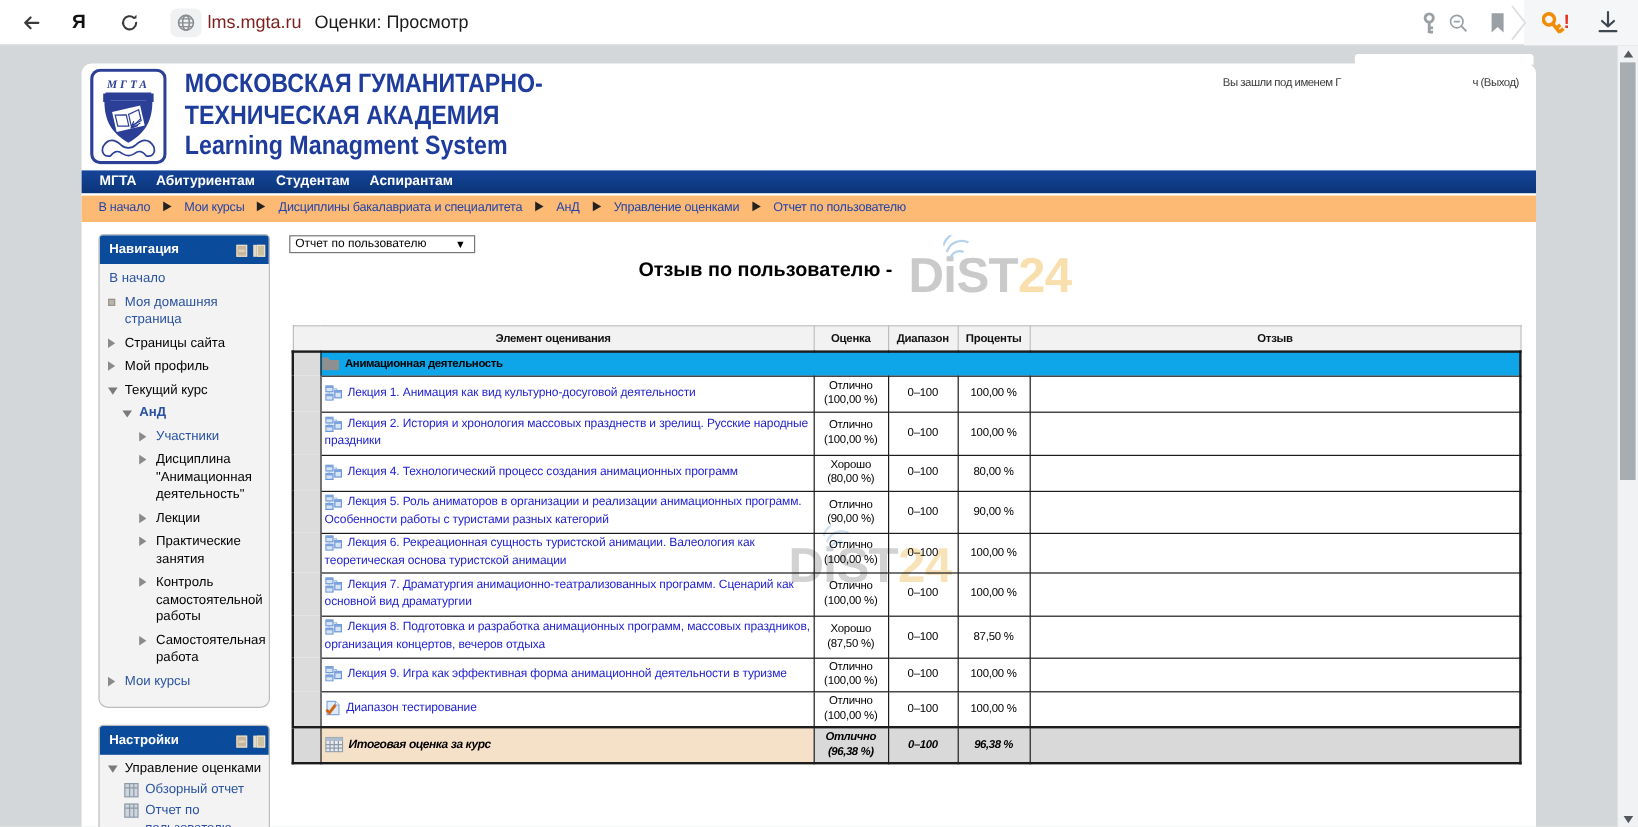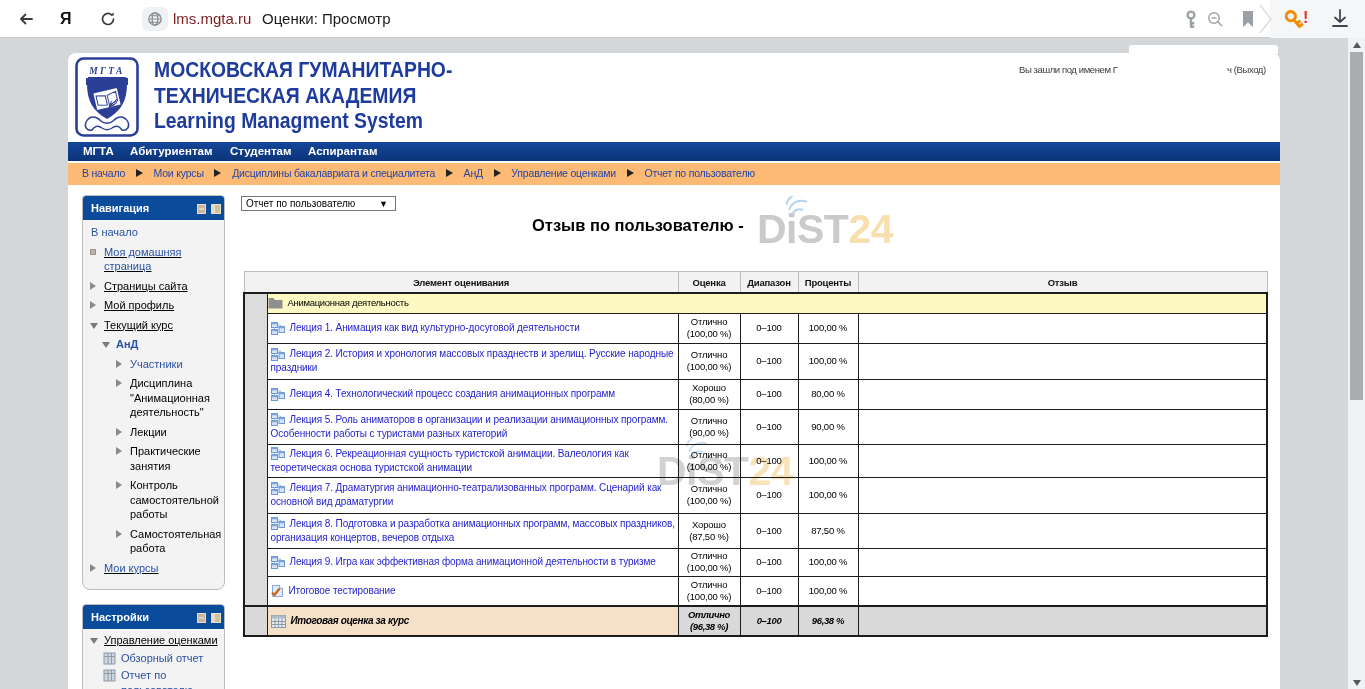--- a/index.html
+++ b/index.html
@@ -22,21 +22,21 @@
 .bh { height:24px; background:#0a4b9c; color:#fff; font-weight:bold; font-size:11px; padding:6px 0 0 8px; position:relative; }
 .bh .ic1 { position:absolute; right:18px; top:8px; width:9px; height:10px; background:#c6b79e; border:1px solid #e9ddc5; }
 .bh .ic1::after { content:""; position:absolute; left:1px; top:3px; width:5px; height:2px; background:#ddd2bc; }
 .bh .ic2a { position:absolute; right:10px; top:8px; width:3px; height:10px; background:#e6dcc6; }
 .bh .ic2b { position:absolute; right:3px; top:8px; width:7px; height:10px; background:#cec19f; border:1px solid #ece1c8; }
 .bb { padding-top:5px; font-size:11px; line-height:14.5px; color:#000; }
 .ni { position:relative; margin-bottom:5px; }
 .ni a { color:#2a52a2; text-decoration:none; }
 .ni.cur { color:#000; }
 .l0 { padding-left:8px; }
-.l1 { padding-left:21px;text-decoration:underline; }
+.l1 { padding-left:21px; }
 .l2 { padding-left:33px; }
 .l3 { padding-left:47px; }
 .ar { position:absolute; top:3px; width:0; height:0; border-left:6px solid #8a8a8a; border-top:4px solid transparent; border-bottom:4px solid transparent; }
 .ad { position:absolute; top:5px; width:0; height:0; border-top:6px solid #7a7a7a; border-left:4px solid transparent; border-right:4px solid transparent; }
 .sq { position:absolute; top:4px; width:6px; height:6px; background:#b9b3ac; border:1px solid #9a948c; }
 .a1 { left:7px; } .a2 { left:19px; } .a3 { left:33px; }
 #selbox { position:absolute; left:173px; top:143px; width:155px; height:15px; border:1px solid #777; background:#fff; font-size:10px; padding:1px 0 0 4px; }
 #selbox .v { position:absolute; right:7px; top:2px; font-size:9px; color:#000; }
 #pghead { position:absolute; left:0; width:1212px; text-align:left; }
 #pghead span { position:absolute; left:464px; top:0; font-size:16.5px; font-weight:bold; color:#000; white-space:nowrap; }
@@ -46,21 +46,21 @@
 #wm2 { z-index:1; }
 #gtab { position:absolute; left:175px; top:218px; z-index:2; }
 table { border-collapse:collapse; table-layout:fixed; width:1024px; }
 thead td { background:#f2f2f2; border:1px solid #bdbdbd; font-size:9.5px; letter-spacing:-0.2px; font-weight:bold; text-align:center; height:21.5px; color:#111; }
 tbody { border:2px solid #1c1c1c; }
 tbody td { border:1px solid #1c1c1c; font-size:9.5px; letter-spacing:-0.2px; vertical-align:middle; background:transparent; padding:0; }
 td.sp { background:#dcdcdc; border-top:none; border-bottom:none; border-left:none; width:23px; }
 td.el { font-size:10px; letter-spacing:-0.1px; padding-left:3px; line-height:14px; }
 td.el a { color:#2424cf; text-decoration:none; }
 td.ctr { text-align:center; line-height:12px; color:#000; }
-tr.cat td.c { background:#fef9c3; font-weight:normal; font-size:9.5px; letter-spacing:-0.3px; }
+tr.cat td.c { background:#0ea5e9; font-weight:bold; font-size:9.5px; letter-spacing:-0.3px; }
 tr.fin td { background:#d9d9d9; font-style:italic; font-weight:bold; letter-spacing:-0.35px; }
 tr.fin td.c { background:#f5e0c8; }
 tr.fin { border-top:2px solid #1c1c1c; }
 .ic { display:inline-block; vertical-align:middle; margin-right:5px; }
 #setblk .ni { margin-bottom:3px; }
 #eraser { position:absolute; left:1061px; top:-8px; width:149px; height:9px; background:#fff; border-radius:3px 3px 0 0; }
 </style>
 </head>
 <body>
 <div id="chrome">
@@ -356,21 +356,21 @@
               <td class="ctr">0–100</td>
               <td class="ctr">100,00 %</td>
               <td></td>
             </tr>
         <tr style="height:30px">
               <td class="sp"></td>
               <td class="el"><svg class="ic" width="13" height="14" viewBox="0 0 13 14">
                   <path d="M1.5 1.5h7l3 3v8h-10z" fill="#ddeafb" stroke="#8aa8da"></path>
                   <path d="M8.5 1.5v3h3" fill="#fff" stroke="#8aa8da"></path>
                   <path d="M1 8.5l2.5 2.5 5-6.5" stroke="#cc661a" stroke-width="2.4" fill="none"></path>
-                </svg><a>Итоговое тестирование</a></td>
+                </svg><a>Диапазон тестирование</a></td>
               <td class="ctr">Отлично<br>(100,00 %)</td>
               <td class="ctr">0–100</td>
               <td class="ctr">100,00 %</td>
               <td></td>
             </tr>
         <tr class="fin" style="height:30px">
               <td class="sp"></td>
               <td class="c el"><svg class="ic" width="15" height="13" viewBox="0 0 15 13">
                   <rect x="0.5" y="0.5" width="14" height="12" fill="#e8ecf0" stroke="#8d9aa8"></rect>
                   <rect x="0.5" y="0.5" width="14" height="3" fill="#aebdcb"></rect>

